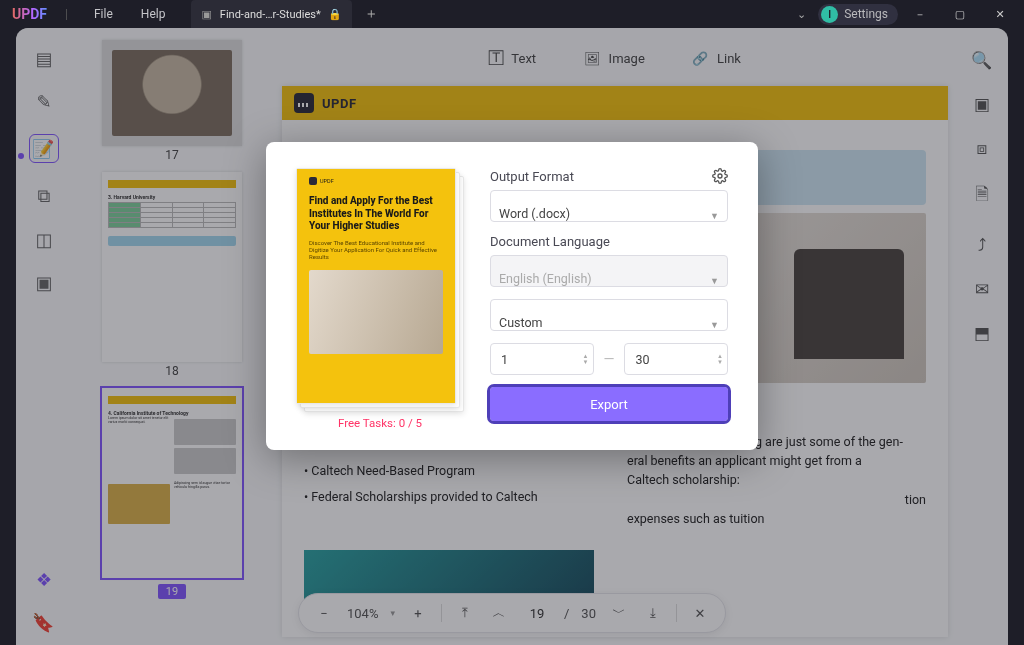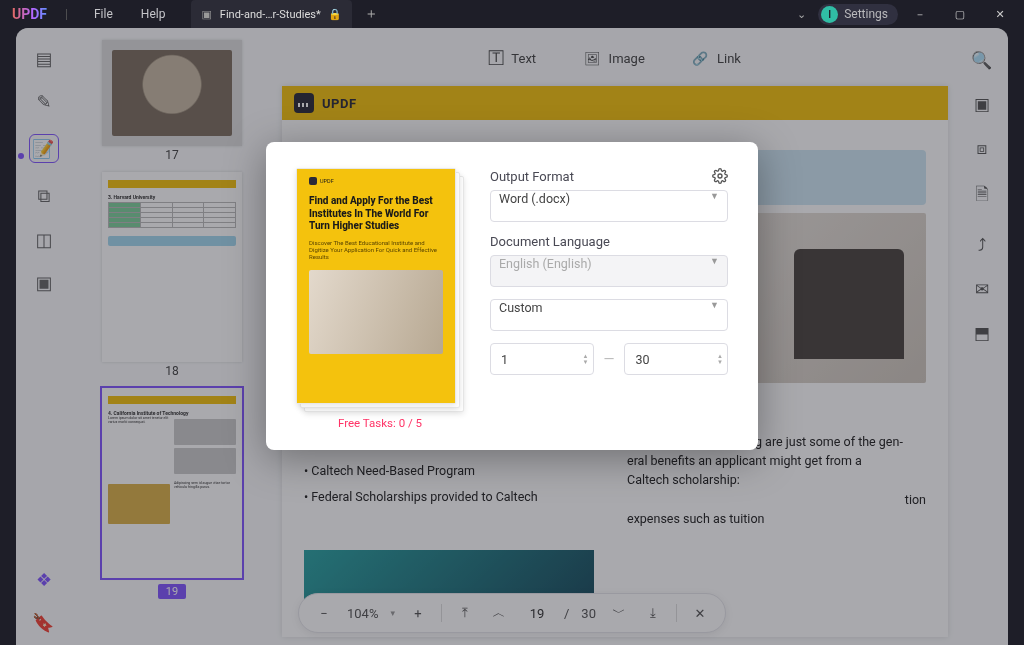--- a/index.html
+++ b/index.html
@@ -92,21 +92,21 @@
   .modal .cover .sm{ font-size:5.5px; display:flex; align-items:center; gap:3px;}
   .modal .cover .sm .dot{ width:8px; height:8px; background:#2b2a38; border-radius:2px;}
   .modal .cover h4{ font-size:10px; font-weight:800; line-height:1.25; margin-top:10px;}
   .modal .cover p{ font-size:6px; margin-top:6px; color:#5a4500;}
   .modal .cover .photo{ margin-top:10px; width:100%; height:84px; background: linear-gradient(110deg,#e3d9cc,#b7a892); border-radius:2px; position:relative;}
   .modal .tasks { text-align:center; color:#ff3366; font-size:11.5px; margin-top:12px; }
   .modal .form { flex:1; font-size:12.5px; color:#444; }
   .modal .row { margin-bottom: 12px; }
   .modal .label { display:flex; justify-content:space-between; align-items:center; font-size:13px; color:#494954; margin-bottom:6px;}
   .modal .hint { font-size:11px; color:#aaa; margin-top:2px; margin-bottom: 8px; line-height:1.35;}
-  .modal select, .modal .sel { width:100%; height:32px; border:1px solid #dcdce3; border-radius:4px; background:#fff; padding: 0 8px; font-size:12.5px; color:#444; display:flex; align-items:flex-start; justify-content:space-between;}
+  .modal select, .modal .sel { width:100%; height:32px; border:1px solid #dcdce3; border-radius:4px; background:#fff; padding: 0 8px; font-size:12.5px; color:#444; display:flex; align-items:flex-end; justify-content:space-between;}
   .modal .sel.disabled { background:#f4f4f6; color:#aaa;}
   .modal .caret2 { color:#999; font-size:9px;}
   .modal .toggle { width:30px; height:16px; background:#d7d7dd; border-radius:8px; position:relative;}
   .modal .toggle::after{content:""; position:absolute; right:2px; top:2px; width:12px; height:12px; background:#fff; border-radius:50%;}
   .modal .range { display:flex; align-items:center; gap:10px; }
   .modal .range .num { flex:1; height:32px; border:1px solid #dcdce3; border-radius:4px; display:flex; align-items:center; padding:0 4px 0 10px; justify-content: space-between;}
   .modal .range .num .spin { display:flex; flex-direction:column; font-size:6px; color:#aaa; line-height:1;}
   .modal .range .dash { color:#bbb; font-size:14px;}
   .modal .btns { display:flex; gap:14px; margin-top:8px;}
   .modal .btn { flex:1; height:34px; border-radius:4px; display:flex; align-items:center; justify-content:center; font-size:13px;}
@@ -318,21 +318,21 @@
       <div class="s s2"></div>
       <div class="s s3">
         <div class="cover">
           <div class="sm">
               <div class="dot"></div>
               <span>UPDF</span>
             </div>
           <h4>
             <span>Find and Apply For the Best</span><br>
             <span>Institutes In The World For</span><br>
-            <span>Turn Higher Studies</span>
+            <span>Your Higher Studies</span>
           </h4>
           <p>Discover The Best Educational Institute and Digitize Your Application For Quick and Effective Results</p>
           <div class="photo"></div>
         </div>
       </div>
     </div>
     <div class="tasks">Free Tasks: 0 / 5</div>
   </div>
 
   <div class="form">
@@ -379,15 +379,18 @@
       <div class="num">
         <span>30</span>
         <span class="spin">
             <span>▲</span>
             <span>▼</span>
           </span>
       </div>
     </div>
 
     <div class="btns">
+      <div class="btn export">
+          <span>Export</span>
+        </div>
     </div>
   </div>
 </div>
 
 </body></html>

